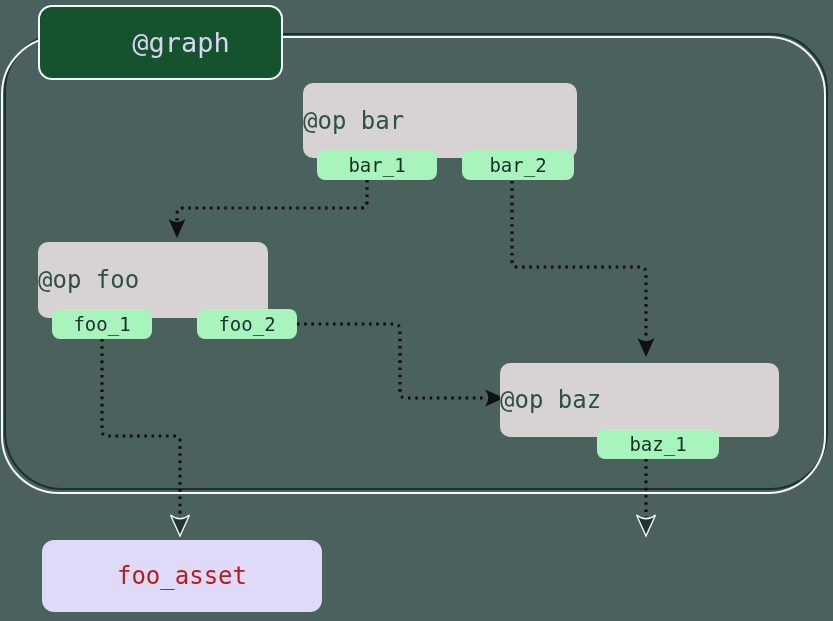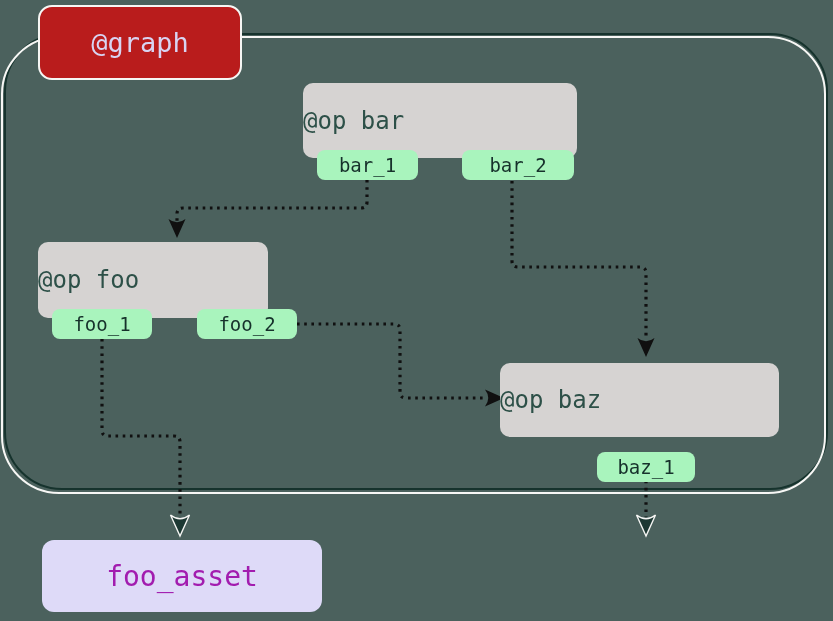--- a/index.html
+++ b/index.html
@@ -29,28 +29,29 @@
     inset: -2.5px;
     border: 2px solid #f7f7f5;
     border-radius: 58px;
     transform: translate(-3px, 3px);
   }
   
   .graph-chip {
     position: absolute;
     left: 38px; top: 5px;
     width: 200px; height: 71px;
-    background: #b91c1c;
+    background: #14532d;
     border: 2px solid #f6f6f4;
     border-radius: 14px;
     display: flex; align-items: center; justify-content: center;
     color: #d8d4f2;
     font-size: 27px;
     font-weight: 500;
     z-index: 4;
+    padding-left: 41px;
   }
   
   .op-node {
     position: absolute;
     background: #d6d3d2;
     border-radius: 10px;
     display: flex; align-items: center; justify-content: flex-start;
     color: #2d5048;
     font-size: 24px;
     font-weight: 500;
@@ -64,35 +65,35 @@
     position: absolute;
     height: 30px;
     background: #a9f4bd;
     border-radius: 8px;
     display: flex; align-items: center; justify-content: center;
     color: #16312b;
     font-size: 19px;
     font-weight: 500;
     z-index: 5;
   }
-  .tag-bar1 { left: 317px; top: 150px; width: 101px; }
+  .tag-bar1 { left: 317px; top: 150px; width: 120px; }
   .tag-bar2 { left: 462px; top: 150px; width: 112px; }
   .tag-foo1 { left: 52px;  top: 309px; width: 100px; }
   .tag-foo2 { left: 197px; top: 309px; width: 100px; }
-  .tag-baz1 { left: 597px; top: 452px; width: 98px;  }
+  .tag-baz1 { left: 597px; top: 429px; width: 122px;  }
   
   .asset-node {
     position: absolute;
     top: 540px;
     height: 72px;
     background: #dedaf8;
     border-radius: 12px;
     display: flex; align-items: center; justify-content: center;
-    color: #a21caf;
-    font-size: 28px;
+    color: #b91c1c;
+    font-size: 24px;
     font-weight: 500;
     z-index: 3;
   }
   .asset-foo { left: 42px;  width: 280px; }
   .asset-baz { left: 508px; width: 279px; }
   
   .edges-svg {
     position: absolute;
     left: 0; top: 0;
     width: 833px; height: 621px;

